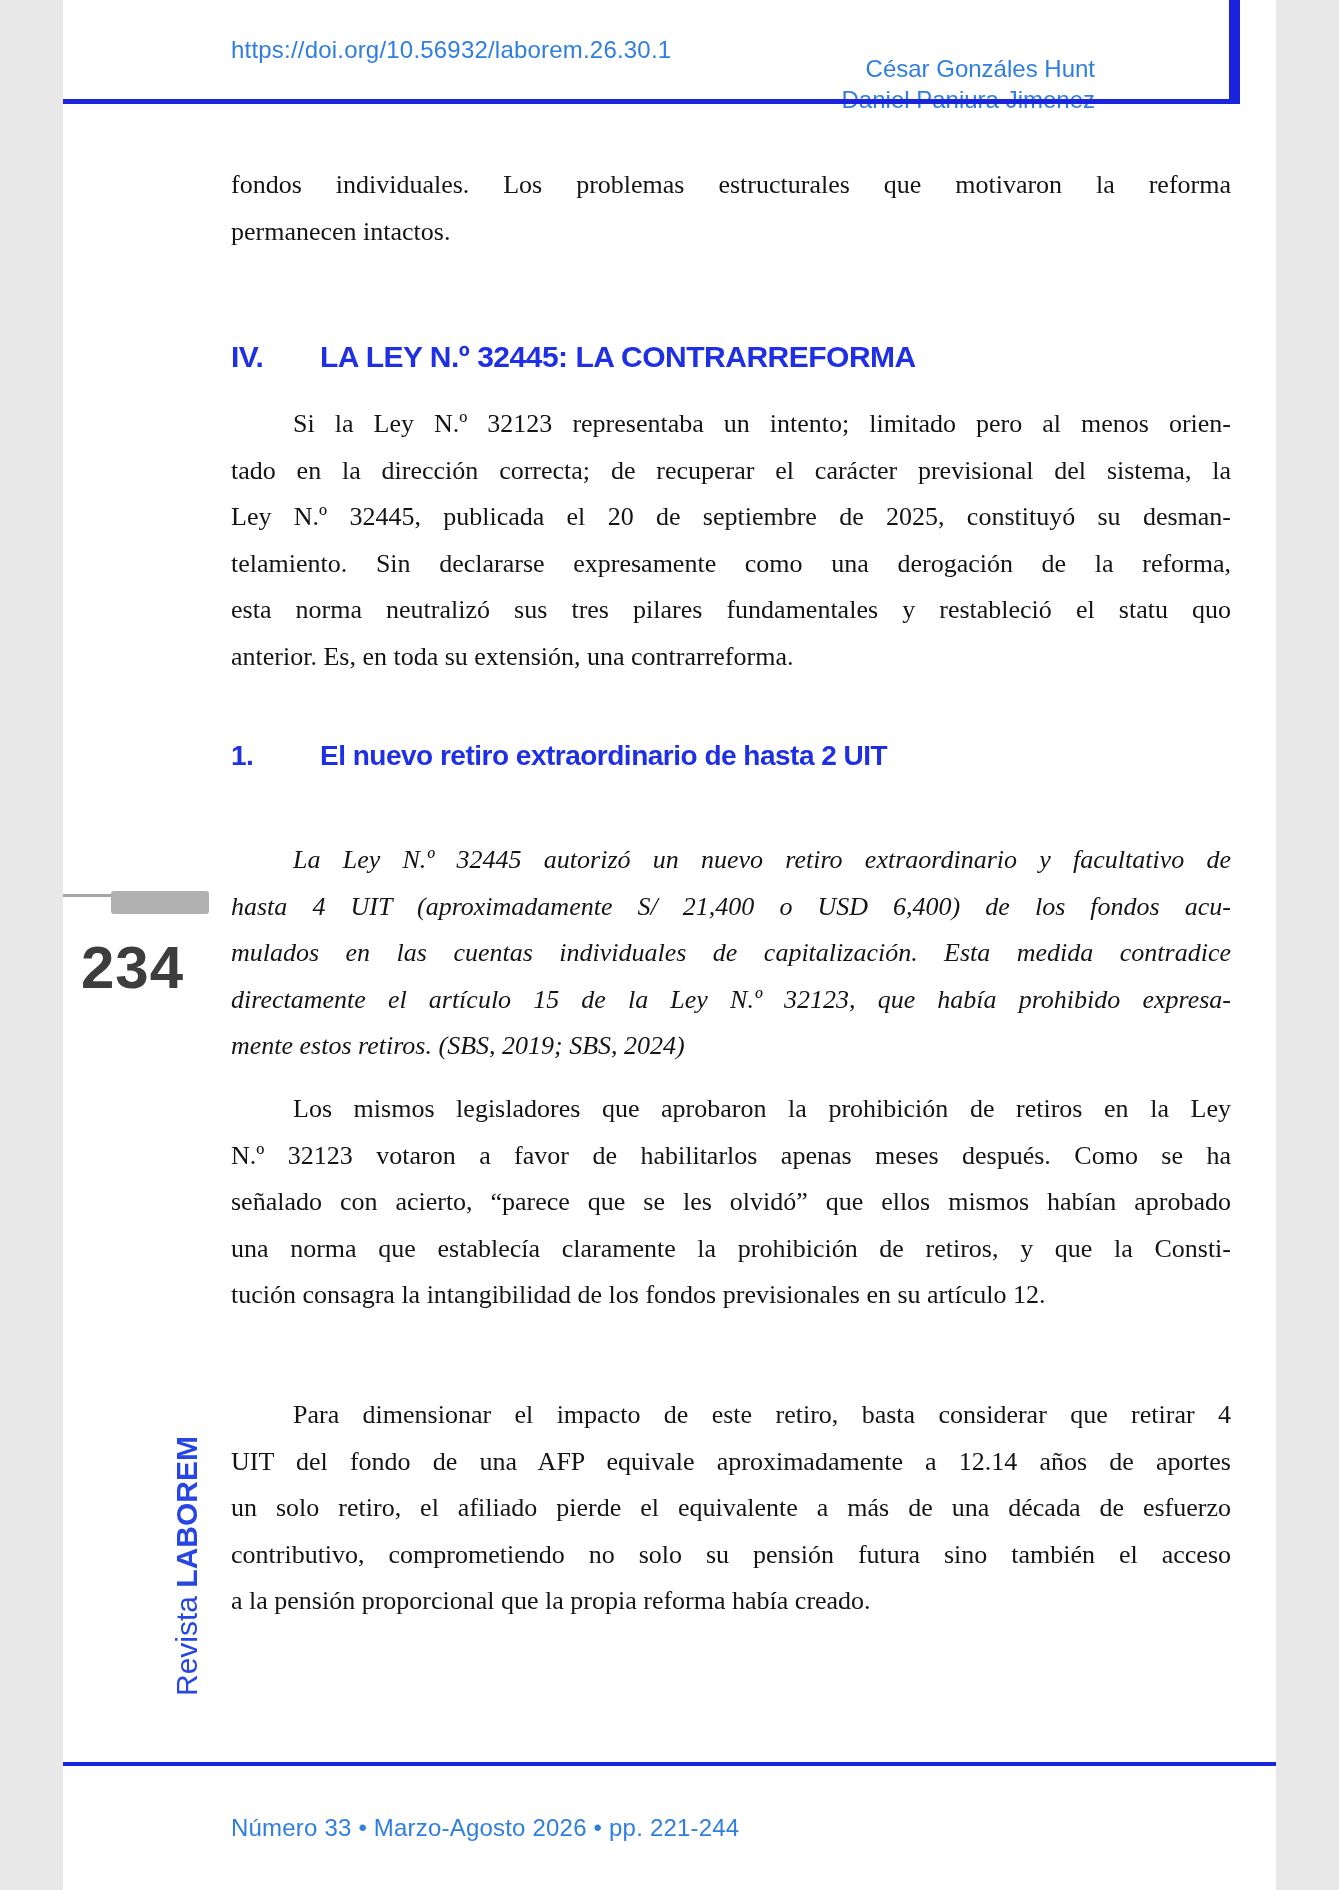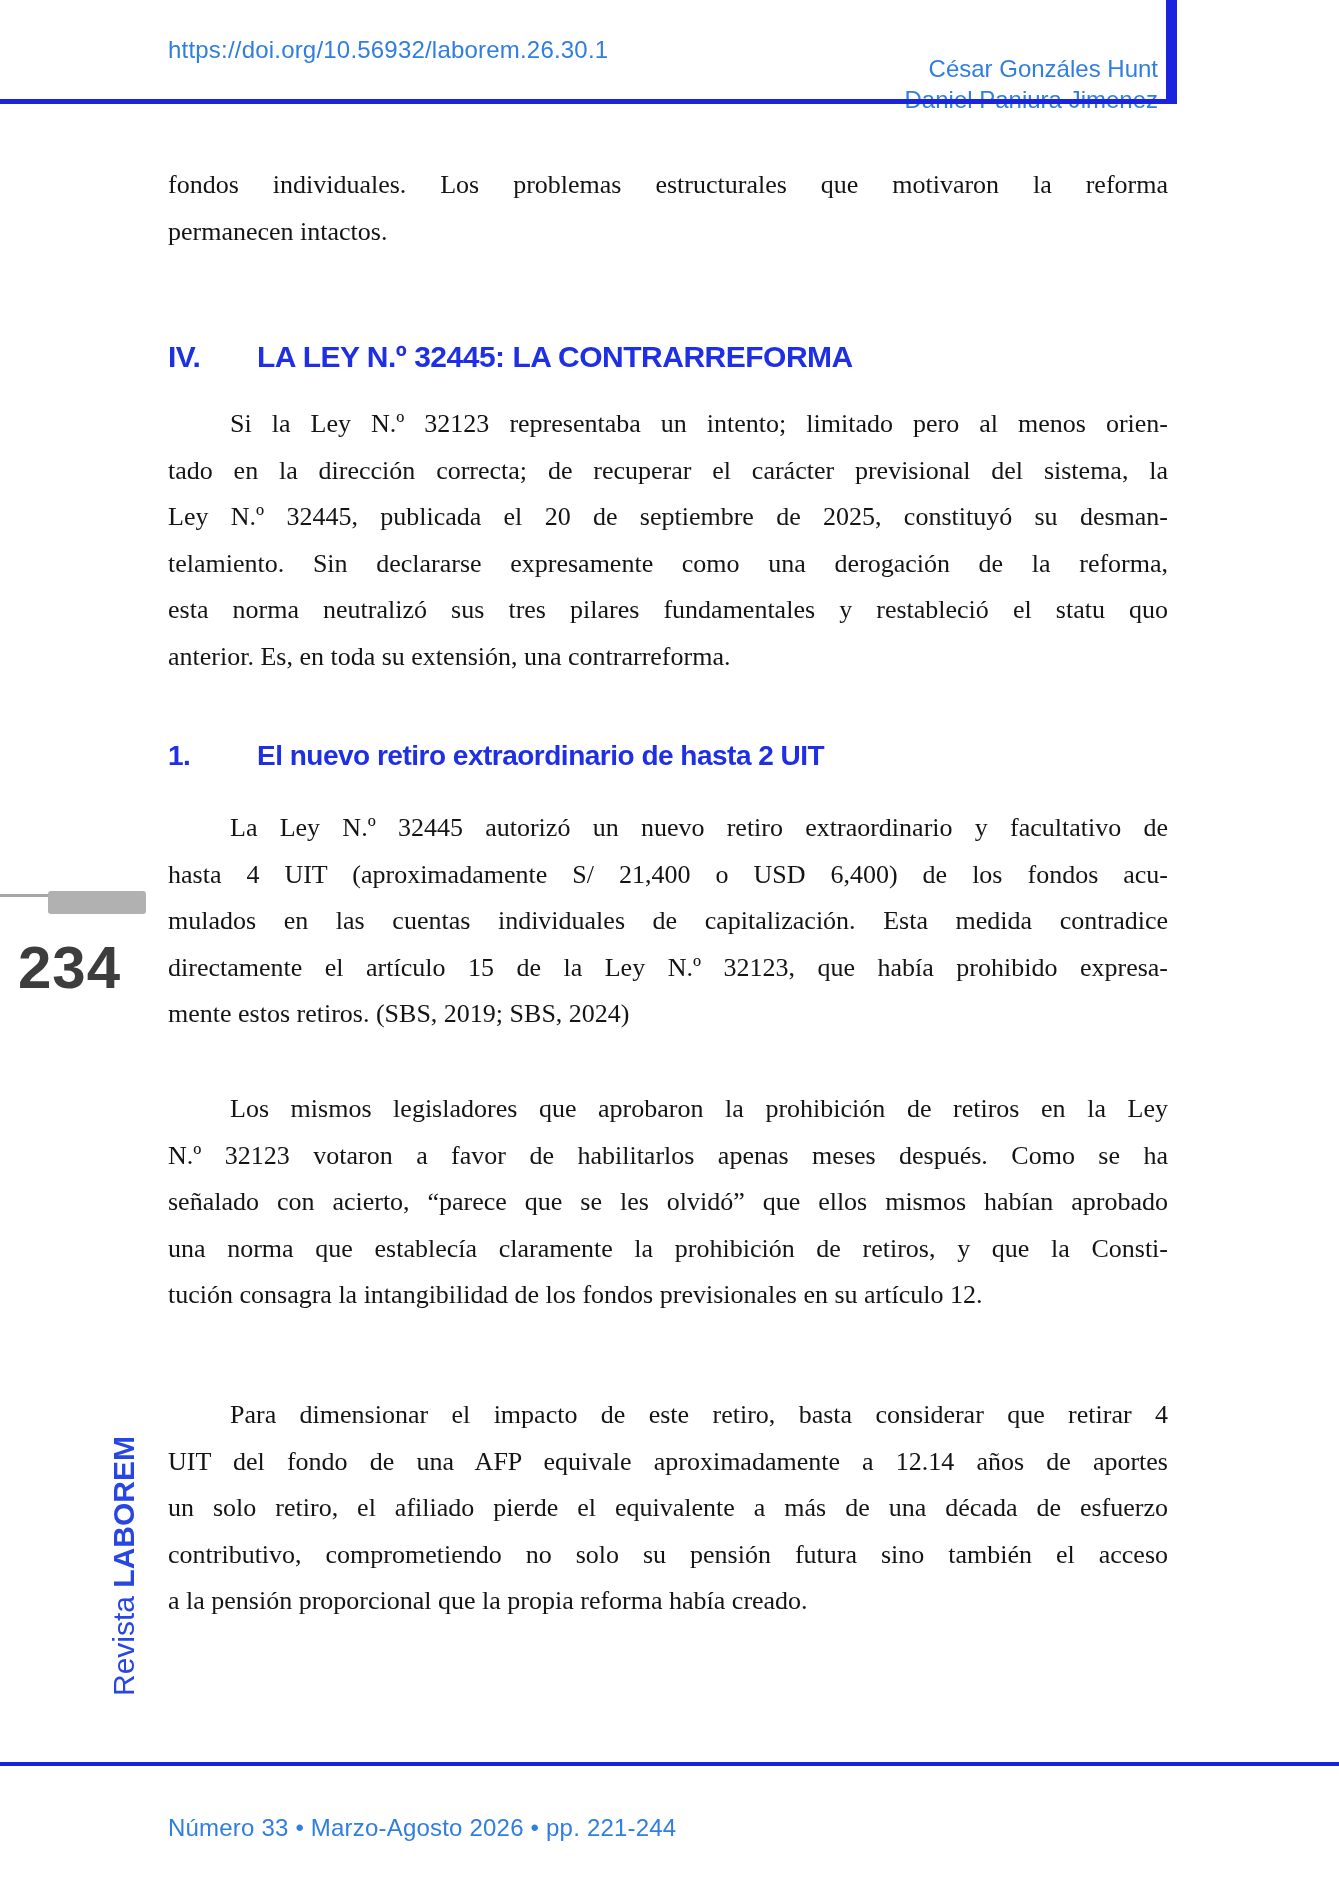--- a/index.html
+++ b/index.html
@@ -1,17 +1,17 @@
 <!DOCTYPE html>
 <html><head>
 <meta charset="utf-8">
 <style>
   html,body { margin:0; padding:0; background:#e8e8e8; }
   .page {
-    position:relative; width:1339px; height:1890px; margin:0 auto;
+    position:relative; width:1213px; height:1890px; margin:0 auto;
     background:#ffffff; overflow:hidden;
     font-family:"Liberation Serif", serif;
   }
   
   .doi {
     position:absolute; left:168px; top:36px;
     font-family:"Liberation Sans", sans-serif; font-size:24px;
     color:#2f7ee0; text-decoration:none; letter-spacing:0.2px;
   }
   .authors {
@@ -90,21 +90,21 @@
       <div class="tline">telamiento. Sin declararse expresamente como una derogación de la reforma,</div>
       <div class="tline">esta norma neutralizó sus tres pilares fundamentales y restableció el statu quo</div>
       <div class="tline tline-last">anterior. Es, en toda su extensión, una contrarreforma.</div>
     </div>
 
   <h3 class="heading h-sub">
     <span class="h-num">1.</span>
     <span class="h-title">El nuevo retiro extraordinario de hasta 2 UIT</span>
   </h3>
 
-  <div class="para para-indent" style="top:805px;">
+  <div class="para para-indent" style="top:837px;font-style:italic;">
       <div class="tline">La Ley N.º 32445 autorizó un nuevo retiro extraordinario y facultativo de</div>
       <div class="tline">hasta 4 UIT (aproximadamente S/ 21,400 o USD 6,400) de los fondos acu-</div>
       <div class="tline">mulados en las cuentas individuales de capitalización. Esta medida contradice</div>
       <div class="tline">directamente el artículo 15 de la Ley N.º 32123, que había prohibido expresa-</div>
       <div class="tline tline-last">mente estos retiros. (SBS, 2019; SBS, 2024)</div>
     </div>
 
   <div class="para para-indent" style="top:1086px;">
       <div class="tline">Los mismos legisladores que aprobaron la prohibición de retiros en la Ley</div>
       <div class="tline">N.º 32123 votaron a favor de habilitarlos apenas meses después. Como se ha</div>

